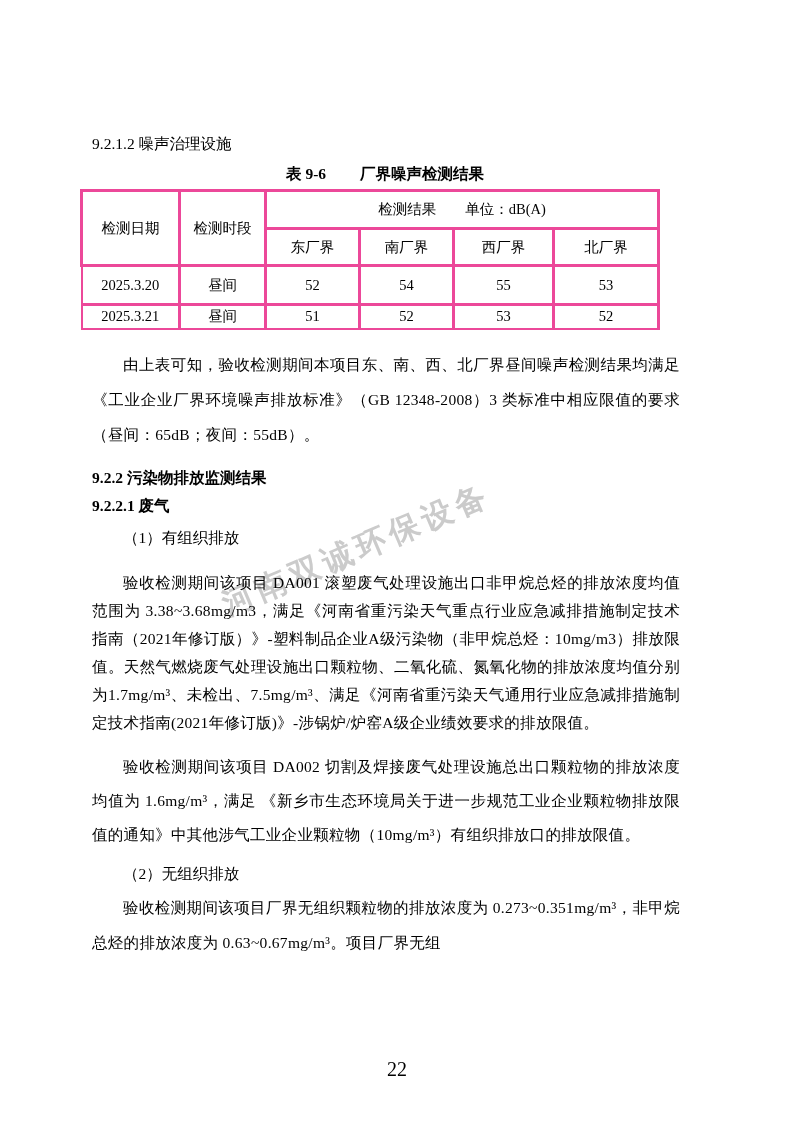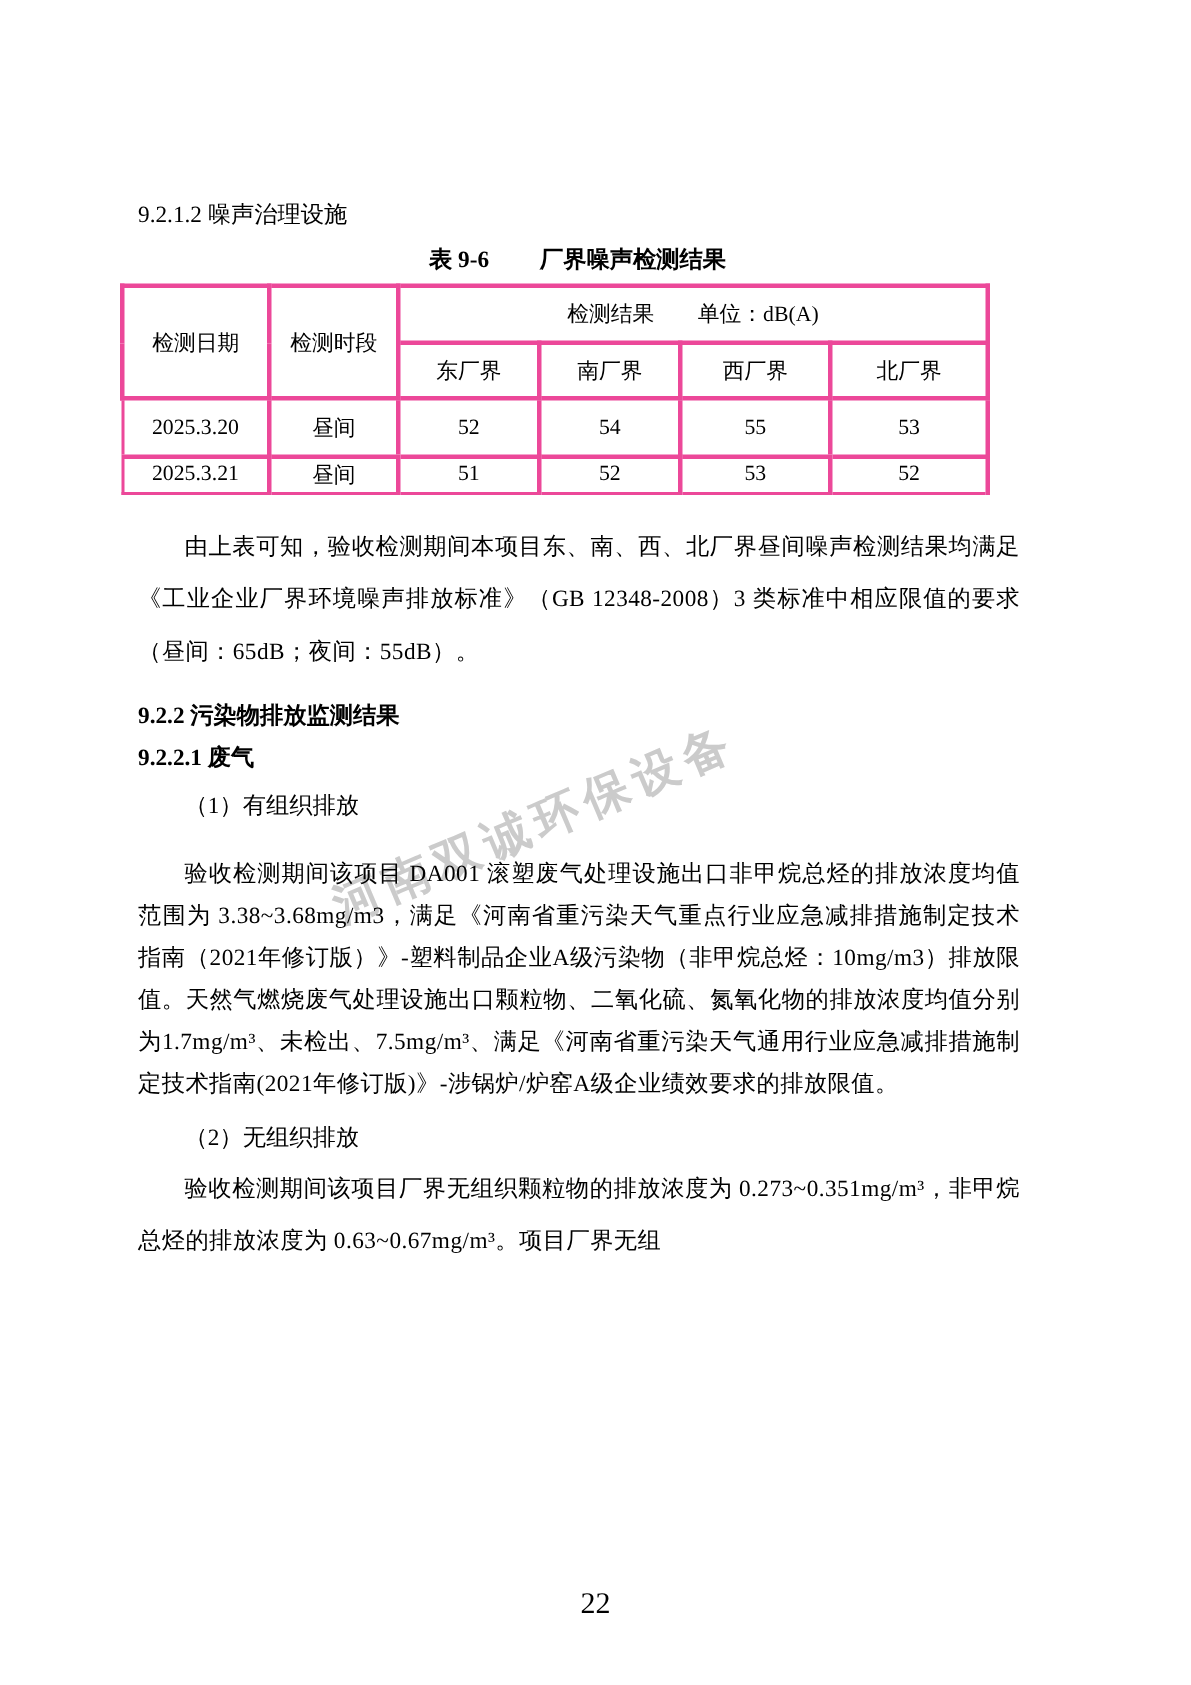--- a/index.html
+++ b/index.html
@@ -164,20 +164,21 @@
 
     <p class="para p-noise">由上表可知，验收检测期间本项目东、南、西、北厂界昼间噪声检测结果均满足《工业企业厂界环境噪声排放标准》（GB 12348-2008）3 类标准中相应限值的要求（昼间：65dB；夜间：55dB）。</p>
 
     <div class="h-bold h-922">9.2.2 污染物排放监测结果</div>
     <div class="h-bold h-9221">9.2.2.1 废气</div>
 
     <p class="sub sub-1">（1）有组织排放</p>
 
     <p class="para p-da001">验收检测期间该项目 DA001 滚塑废气处理设施出口非甲烷总烃的排放浓度均值范围为 3.38~3.68mg/m3，满足《河南省重污染天气重点行业应急减排措施制定技术指南（2021年修订版）》-塑料制品企业A级污染物（非甲烷总烃：10mg/m3）排放限值。天然气燃烧废气处理设施出口颗粒物、二氧化硫、氮氧化物的排放浓度均值分别为1.7mg/m³、未检出、7.5mg/m³、满足《河南省重污染天气通用行业应急减排措施制定技术指南(2021年修订版)》-涉锅炉/炉窑A级企业绩效要求的排放限值。</p>
 
+    <p class="para p-da002">验收检测期间该项目 DA002 切割及焊接废气处理设施总出口颗粒物的排放浓度均值为 1.6mg/m³，满足 《新乡市生态环境局关于进一步规范工业企业颗粒物排放限值的通知》中其他涉气工业企业颗粒物（10mg/m³）有组织排放口的排放限值。</p>
 
     <p class="sub sub-2">（2）无组织排放</p>
 
     <p class="para p-fugitive">验收检测期间该项目厂界无组织颗粒物的排放浓度为 0.273~0.351mg/m³，非甲烷总烃的排放浓度为 0.63~0.67mg/m³。项目厂界无组</p>
 
   </div>
 
   <div class="pageno">22</div>
 
 </div>

